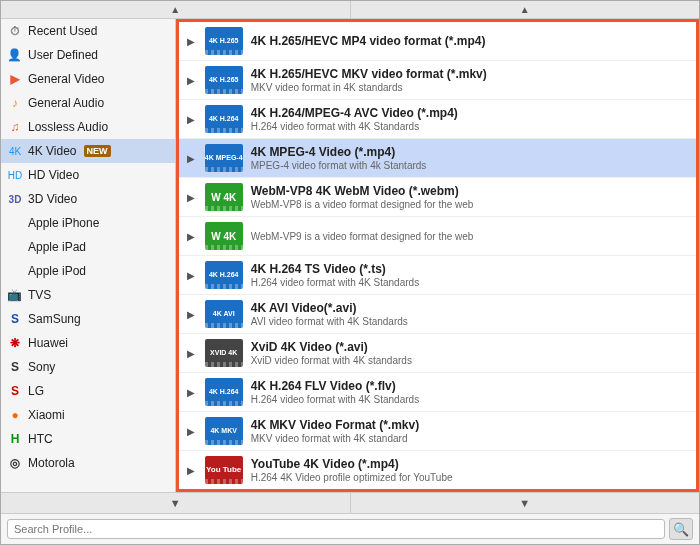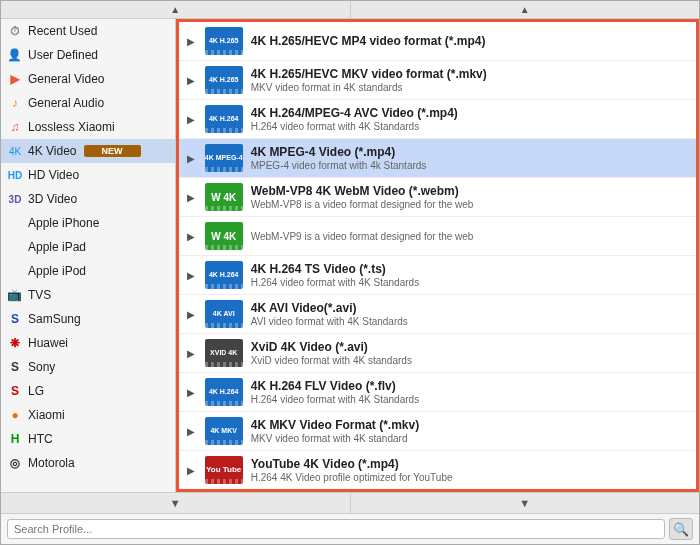--- a/index.html
+++ b/index.html
@@ -75,21 +75,21 @@
       align-items: center;
       justify-content: center;
       font-size: 11px;
     }
 
     .new-badge {
       background: #a16207;
       color: #fff;
       font-size: 9px;
       font-weight: bold;
-      padding: 1px 18px;
+      padding: 1px 3px;
       border-radius: 2px;
       margin-left: 2px;
     }
 
     
     .right-panel {
       flex: 1;
       display: flex;
       flex-direction: column;
       overflow: hidden;
@@ -242,29 +242,29 @@
         <div class="sidebar-item">
           <span class="sidebar-icon" style="color: rgb(238, 85, 51); font-weight: bold; font-size: 12px;">▶</span>
           <span>General Video</span>
         </div>
         <div class="sidebar-item">
           <span class="sidebar-icon" style="color: rgb(238, 153, 0); font-weight: bold; font-size: 12px;">♪</span>
           <span>General Audio</span>
         </div>
         <div class="sidebar-item">
           <span class="sidebar-icon" style="color: rgb(238, 85, 51); font-weight: bold; font-size: 12px;">♫</span>
-          <span>Lossless Xiaomi</span>
+          <span>Lossless Audio</span>
         </div>
         <div class="sidebar-item active">
           <span class="sidebar-icon" style="color: rgb(17, 153, 255); font-weight: normal; font-size: 10px;">4K</span>
           <span>4K Video</span>
           <span class="new-badge">NEW</span>
         </div>
         <div class="sidebar-item">
-          <span class="sidebar-icon" style="color: rgb(17, 153, 255); font-weight: bold; font-size: 10px;">HD</span>
+          <span class="sidebar-icon" style="color: rgb(17, 153, 255); font-weight: normal; font-size: 10px;">HD</span>
           <span>HD Video</span>
         </div>
         <div class="sidebar-item">
           <span class="sidebar-icon" style="color: rgb(85, 85, 170); font-weight: bold; font-size: 10px; text-align: center;">3D</span>
           <span>3D Video</span>
         </div>
         <div class="sidebar-item">
           <span class="sidebar-icon" style="color: rgb(170, 170, 170); font-weight: bold; font-size: 12px;"></span>
           <span>Apple iPhone</span>
         </div>

